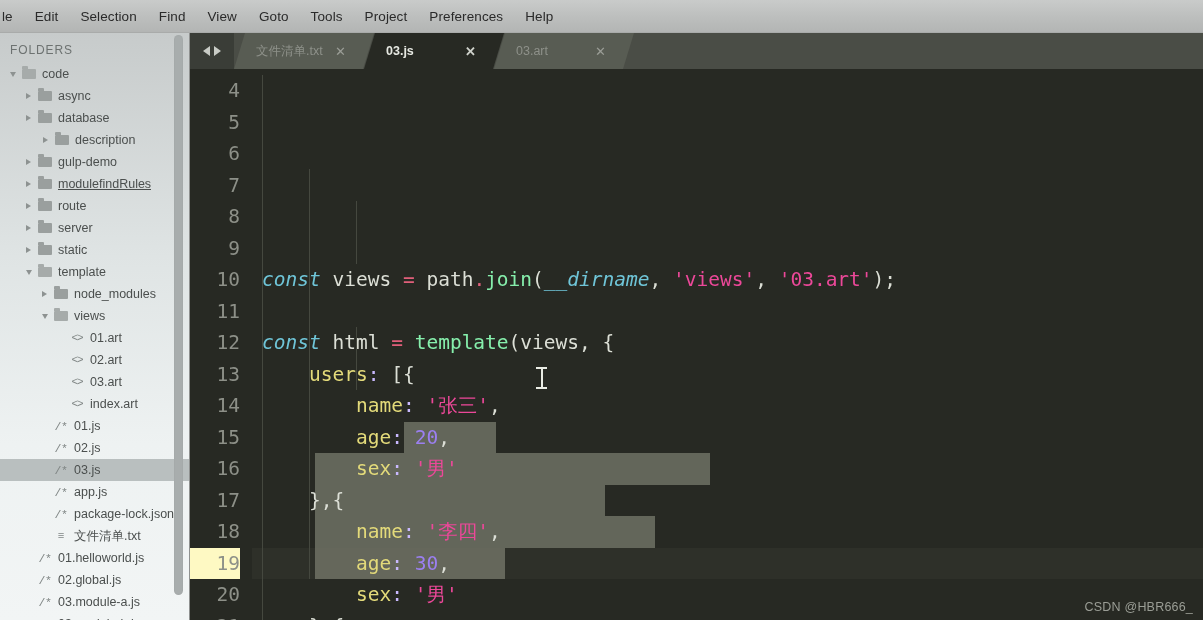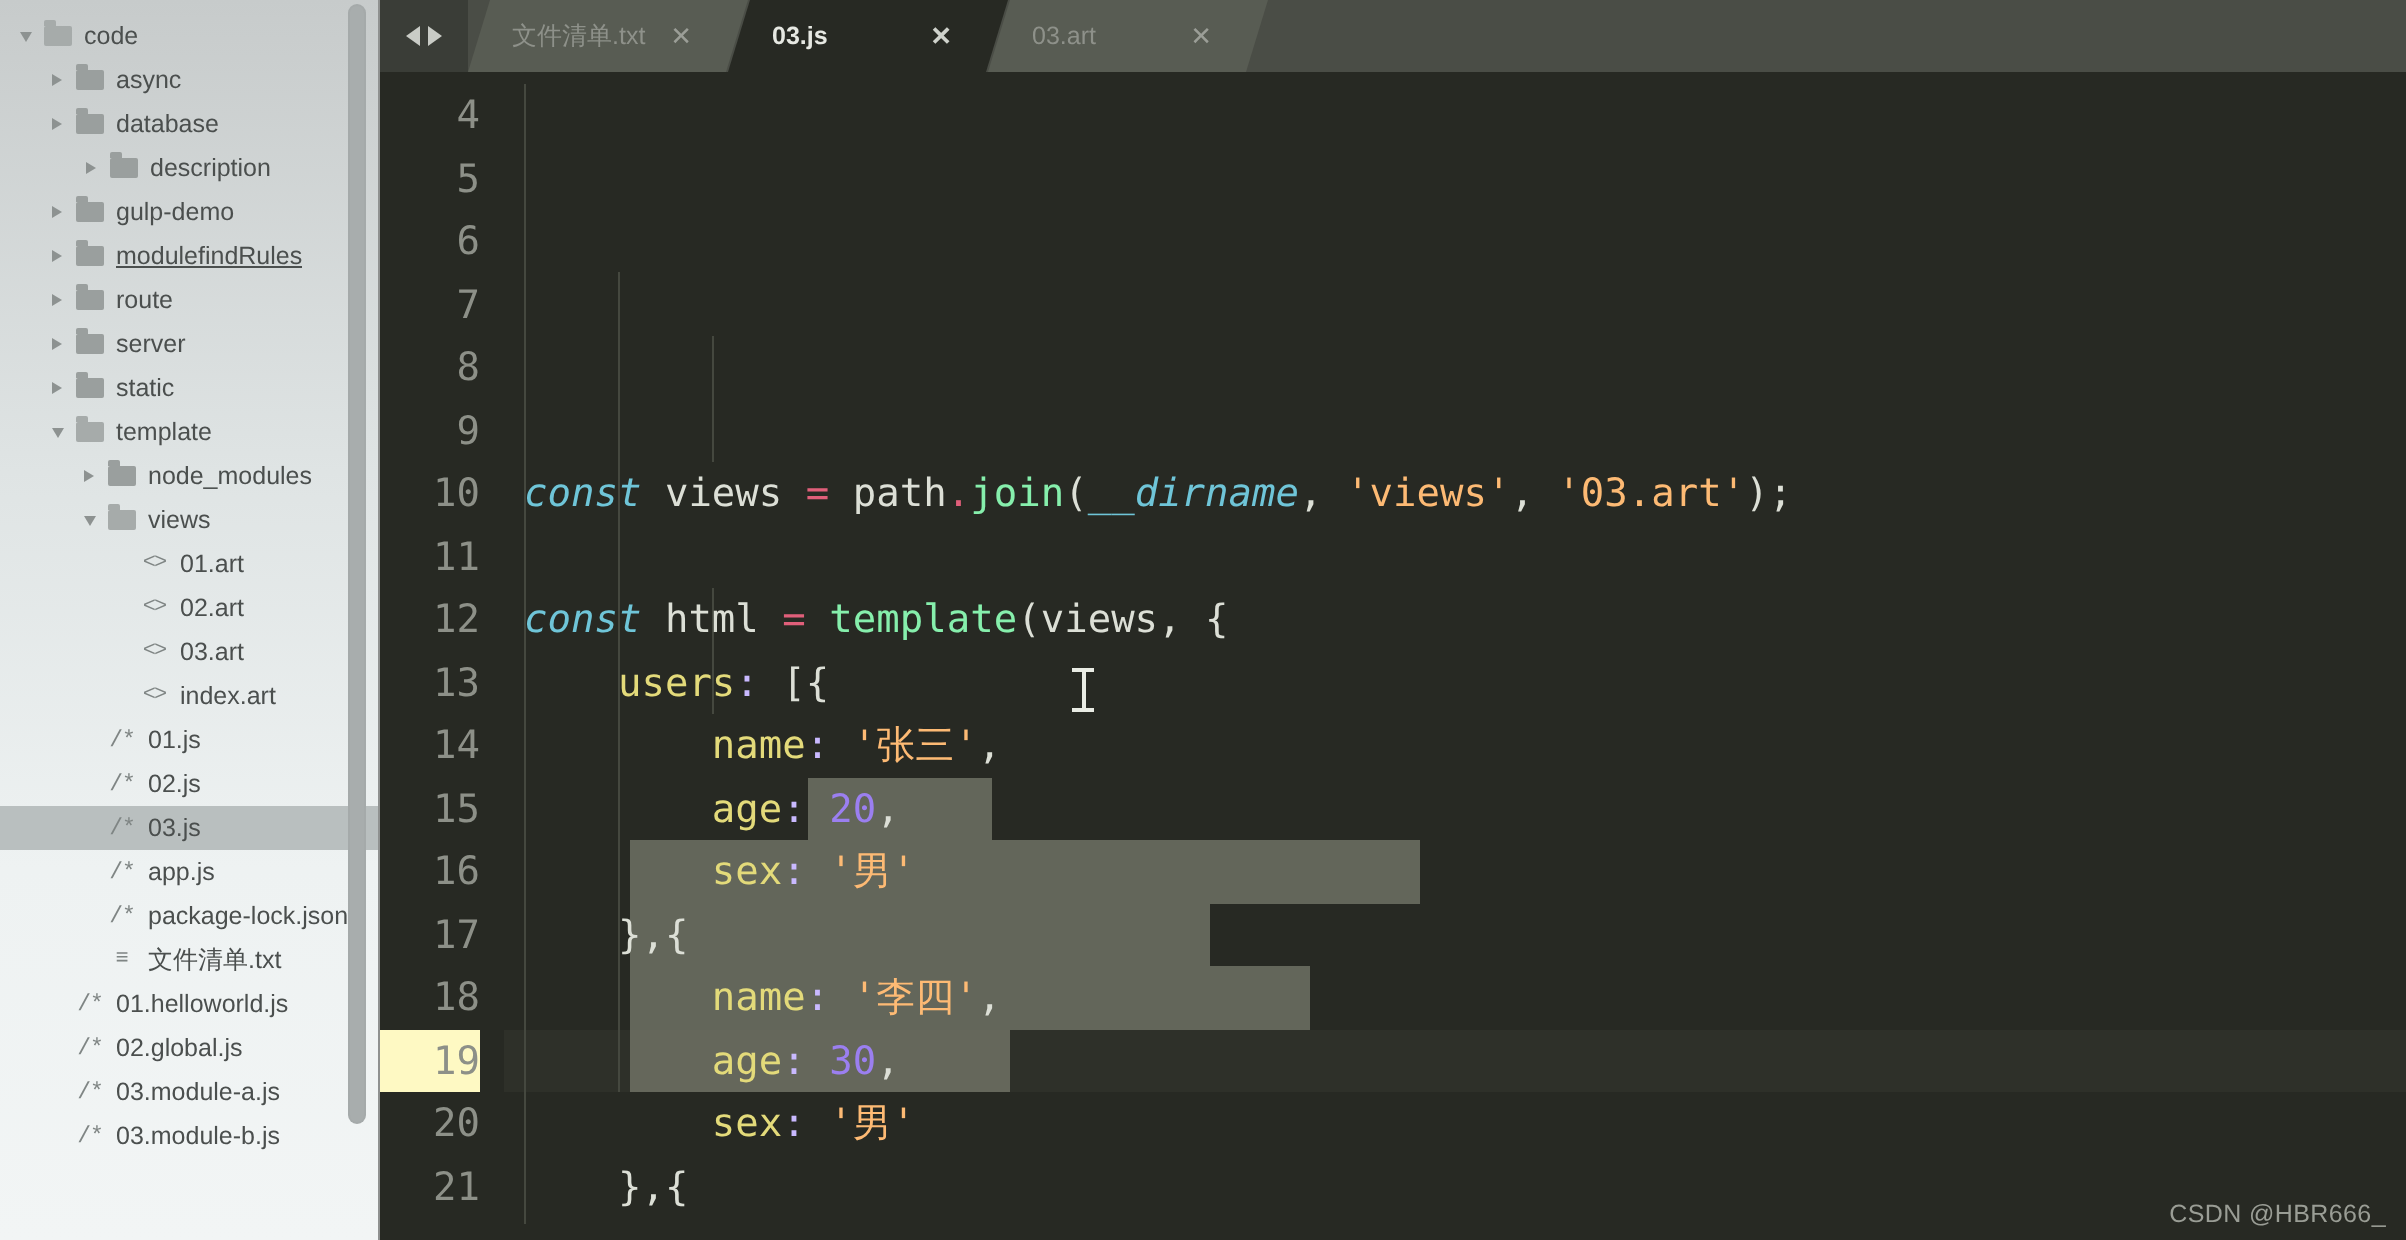--- a/index.html
+++ b/index.html
@@ -186,21 +186,21 @@
   .sel { position:absolute; background:#6e7164; opacity:.85; z-index:0; border-radius:0px; }
   .curline { position:absolute; left:0; right:0; height:31.5px; background:#2e3029; z-index:0; }
 
   
   .kw   { color:#6fc5d8; font-style: italic; }
   .plain{ color:#dcdfd6; }
   .op   { color:#e05f7a; }
   .fn   { color:#86efac; }
   .prop { color:#e3da7a; }
   .punct{ color:#c9b9ff; }
-  .str  { color:#fdba74; }
+  .str  { color:#ec4899; }
   .num  { color:#9b7ff0; }
   .id   { color:#dcdfd6; }
   .ital { font-style: italic; color:#6fc5d8; }
   .dot  { color:#e05f7a; }
 
   
   .ibeam {
     position:absolute; z-index:5;
     width:11px; height:22px;
   }
@@ -217,24 +217,37 @@
     font-family:"Liberation Sans", sans-serif;
     z-index: 9;
     letter-spacing:.2px;
   }
 </style>
 </head>
 <body>
 
 <div id="app">
 
+  <div class="menubar" id="menubar">
+      <div class="menu-item first">le</div>
+      <div class="menu-item">Edit</div>
+      <div class="menu-item">Selection</div>
+      <div class="menu-item">Find</div>
+      <div class="menu-item">View</div>
+      <div class="menu-item">Goto</div>
+      <div class="menu-item">Tools</div>
+      <div class="menu-item">Project</div>
+      <div class="menu-item">Preferences</div>
+      <div class="menu-item">Help</div>
+    </div>
 
   <div class="body-row">
 
     <div class="sidebar">
+      <div class="folders-label">FOLDERS</div>
       <div class="tree" id="tree">
           <div class="tree-row" style="padding-left: 6px;">
             <span class="arrow">
               <i class="tri-d"></i>
             </span>
             <span class="ico">
               <i class="folder-glyph open"></i>
             </span>
             <span class="tree-label">code</span>
           </div>

